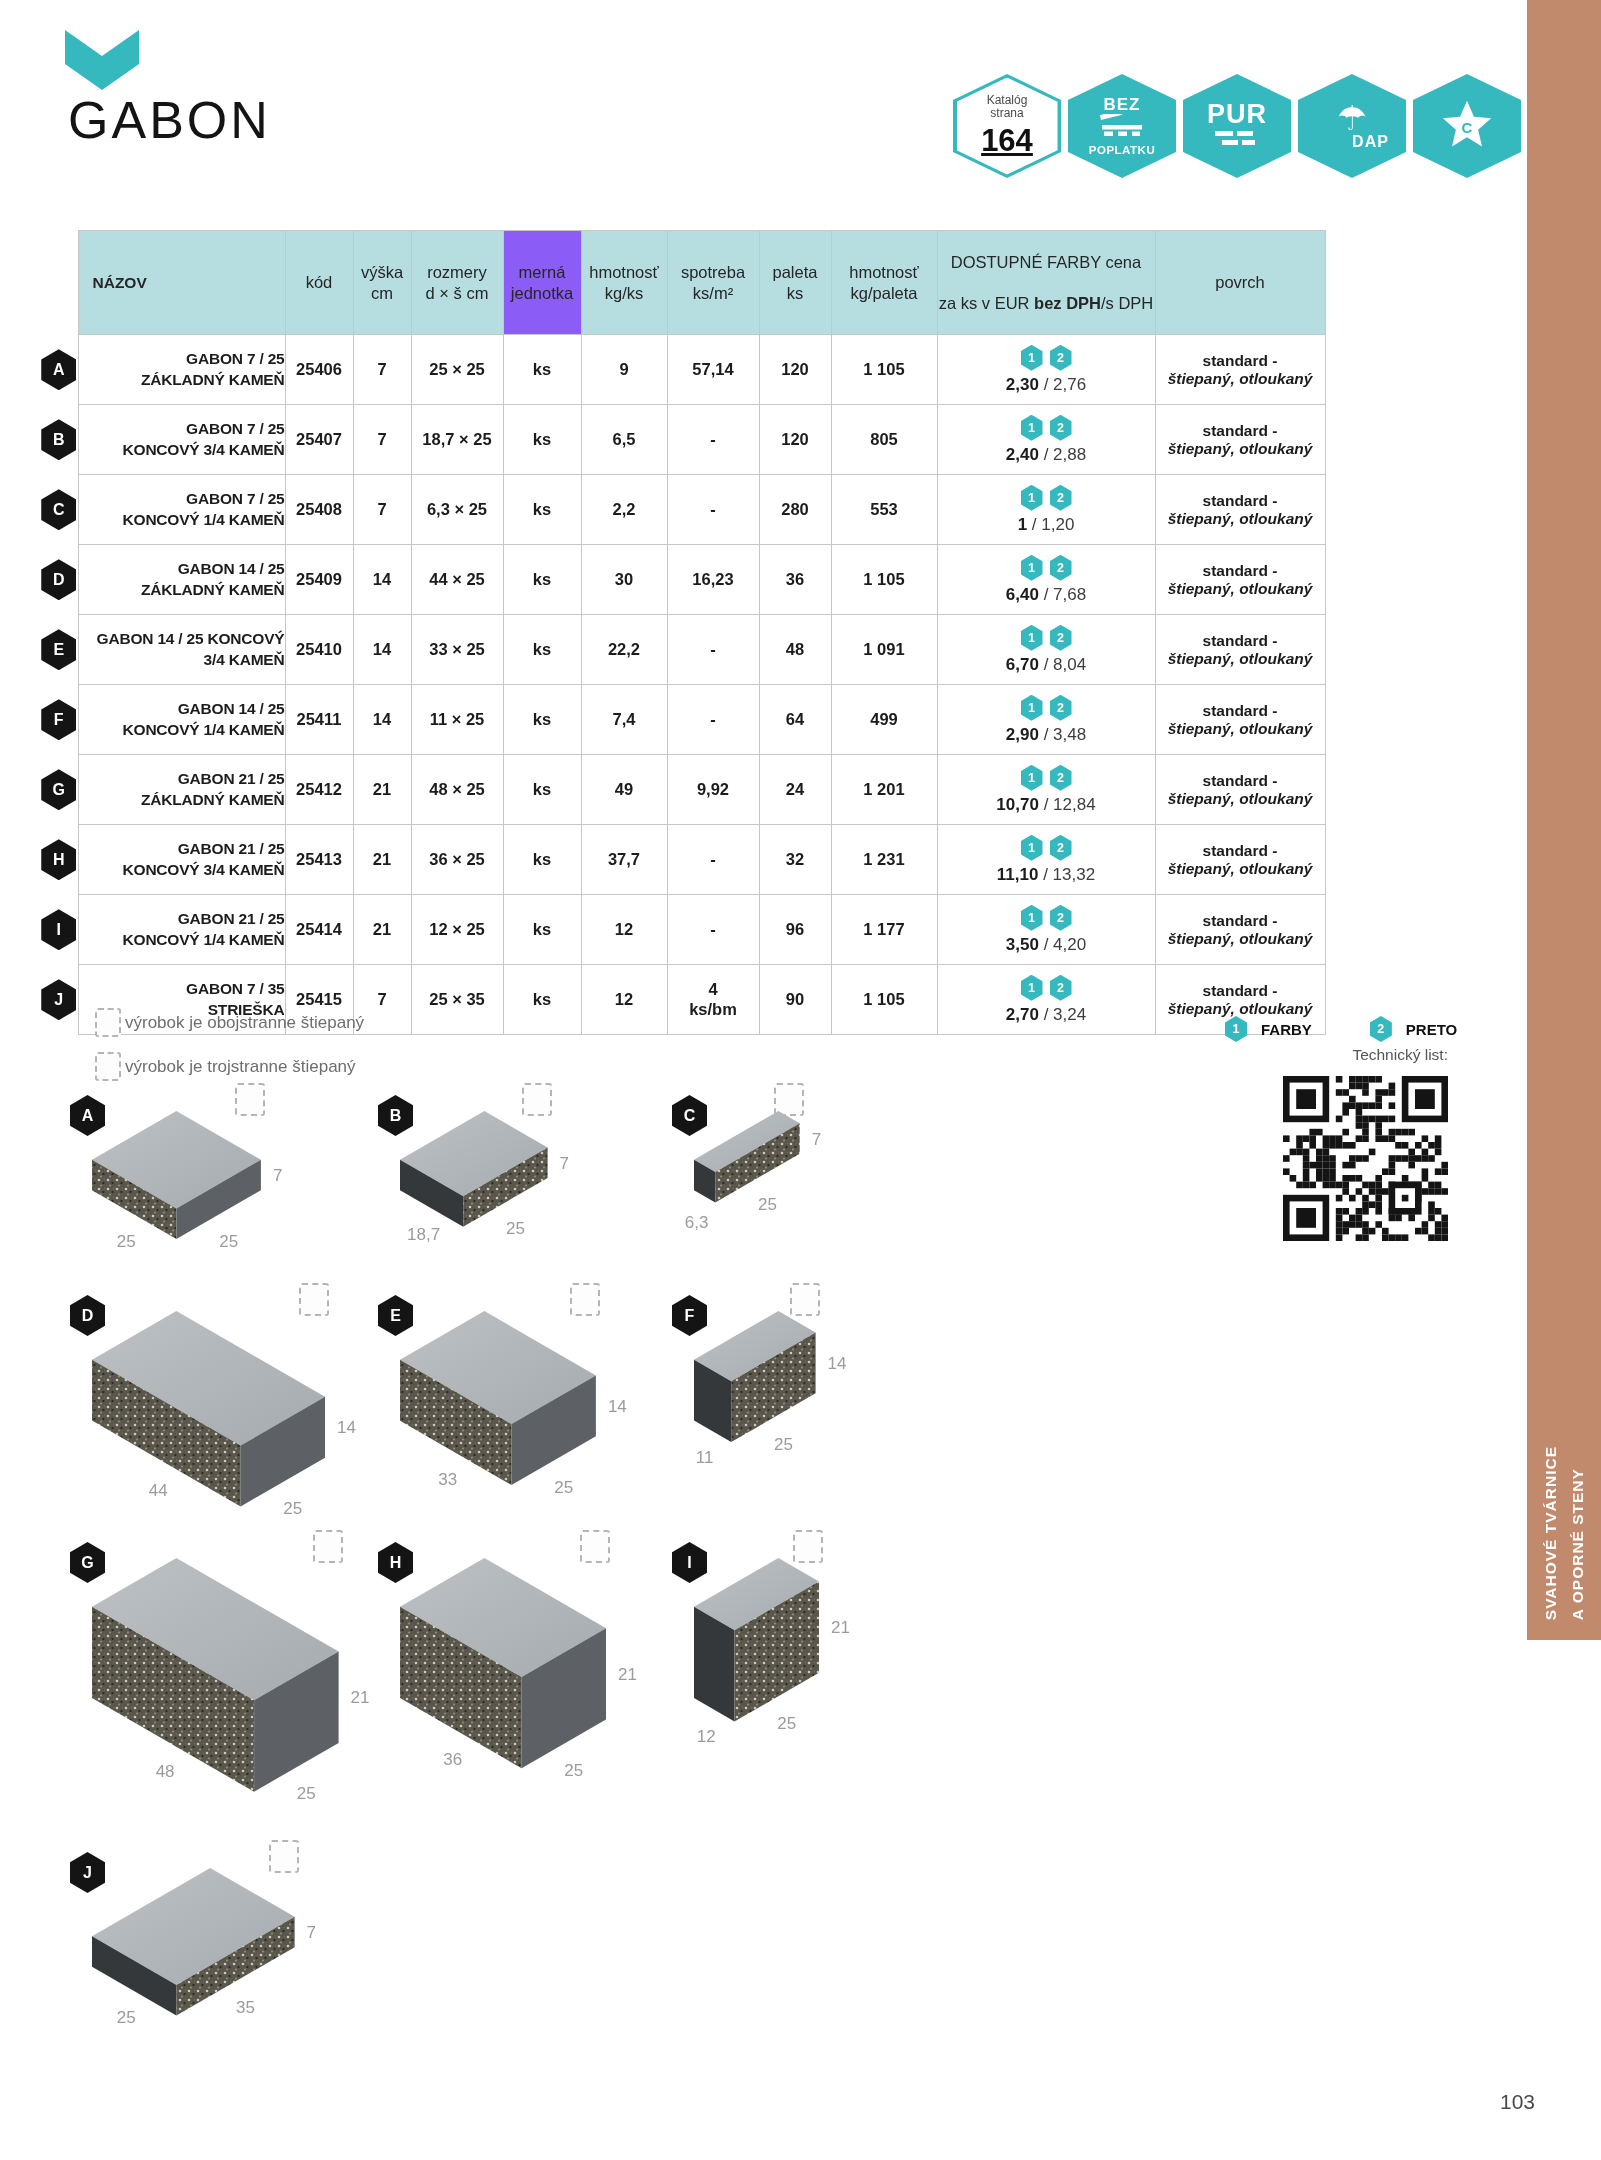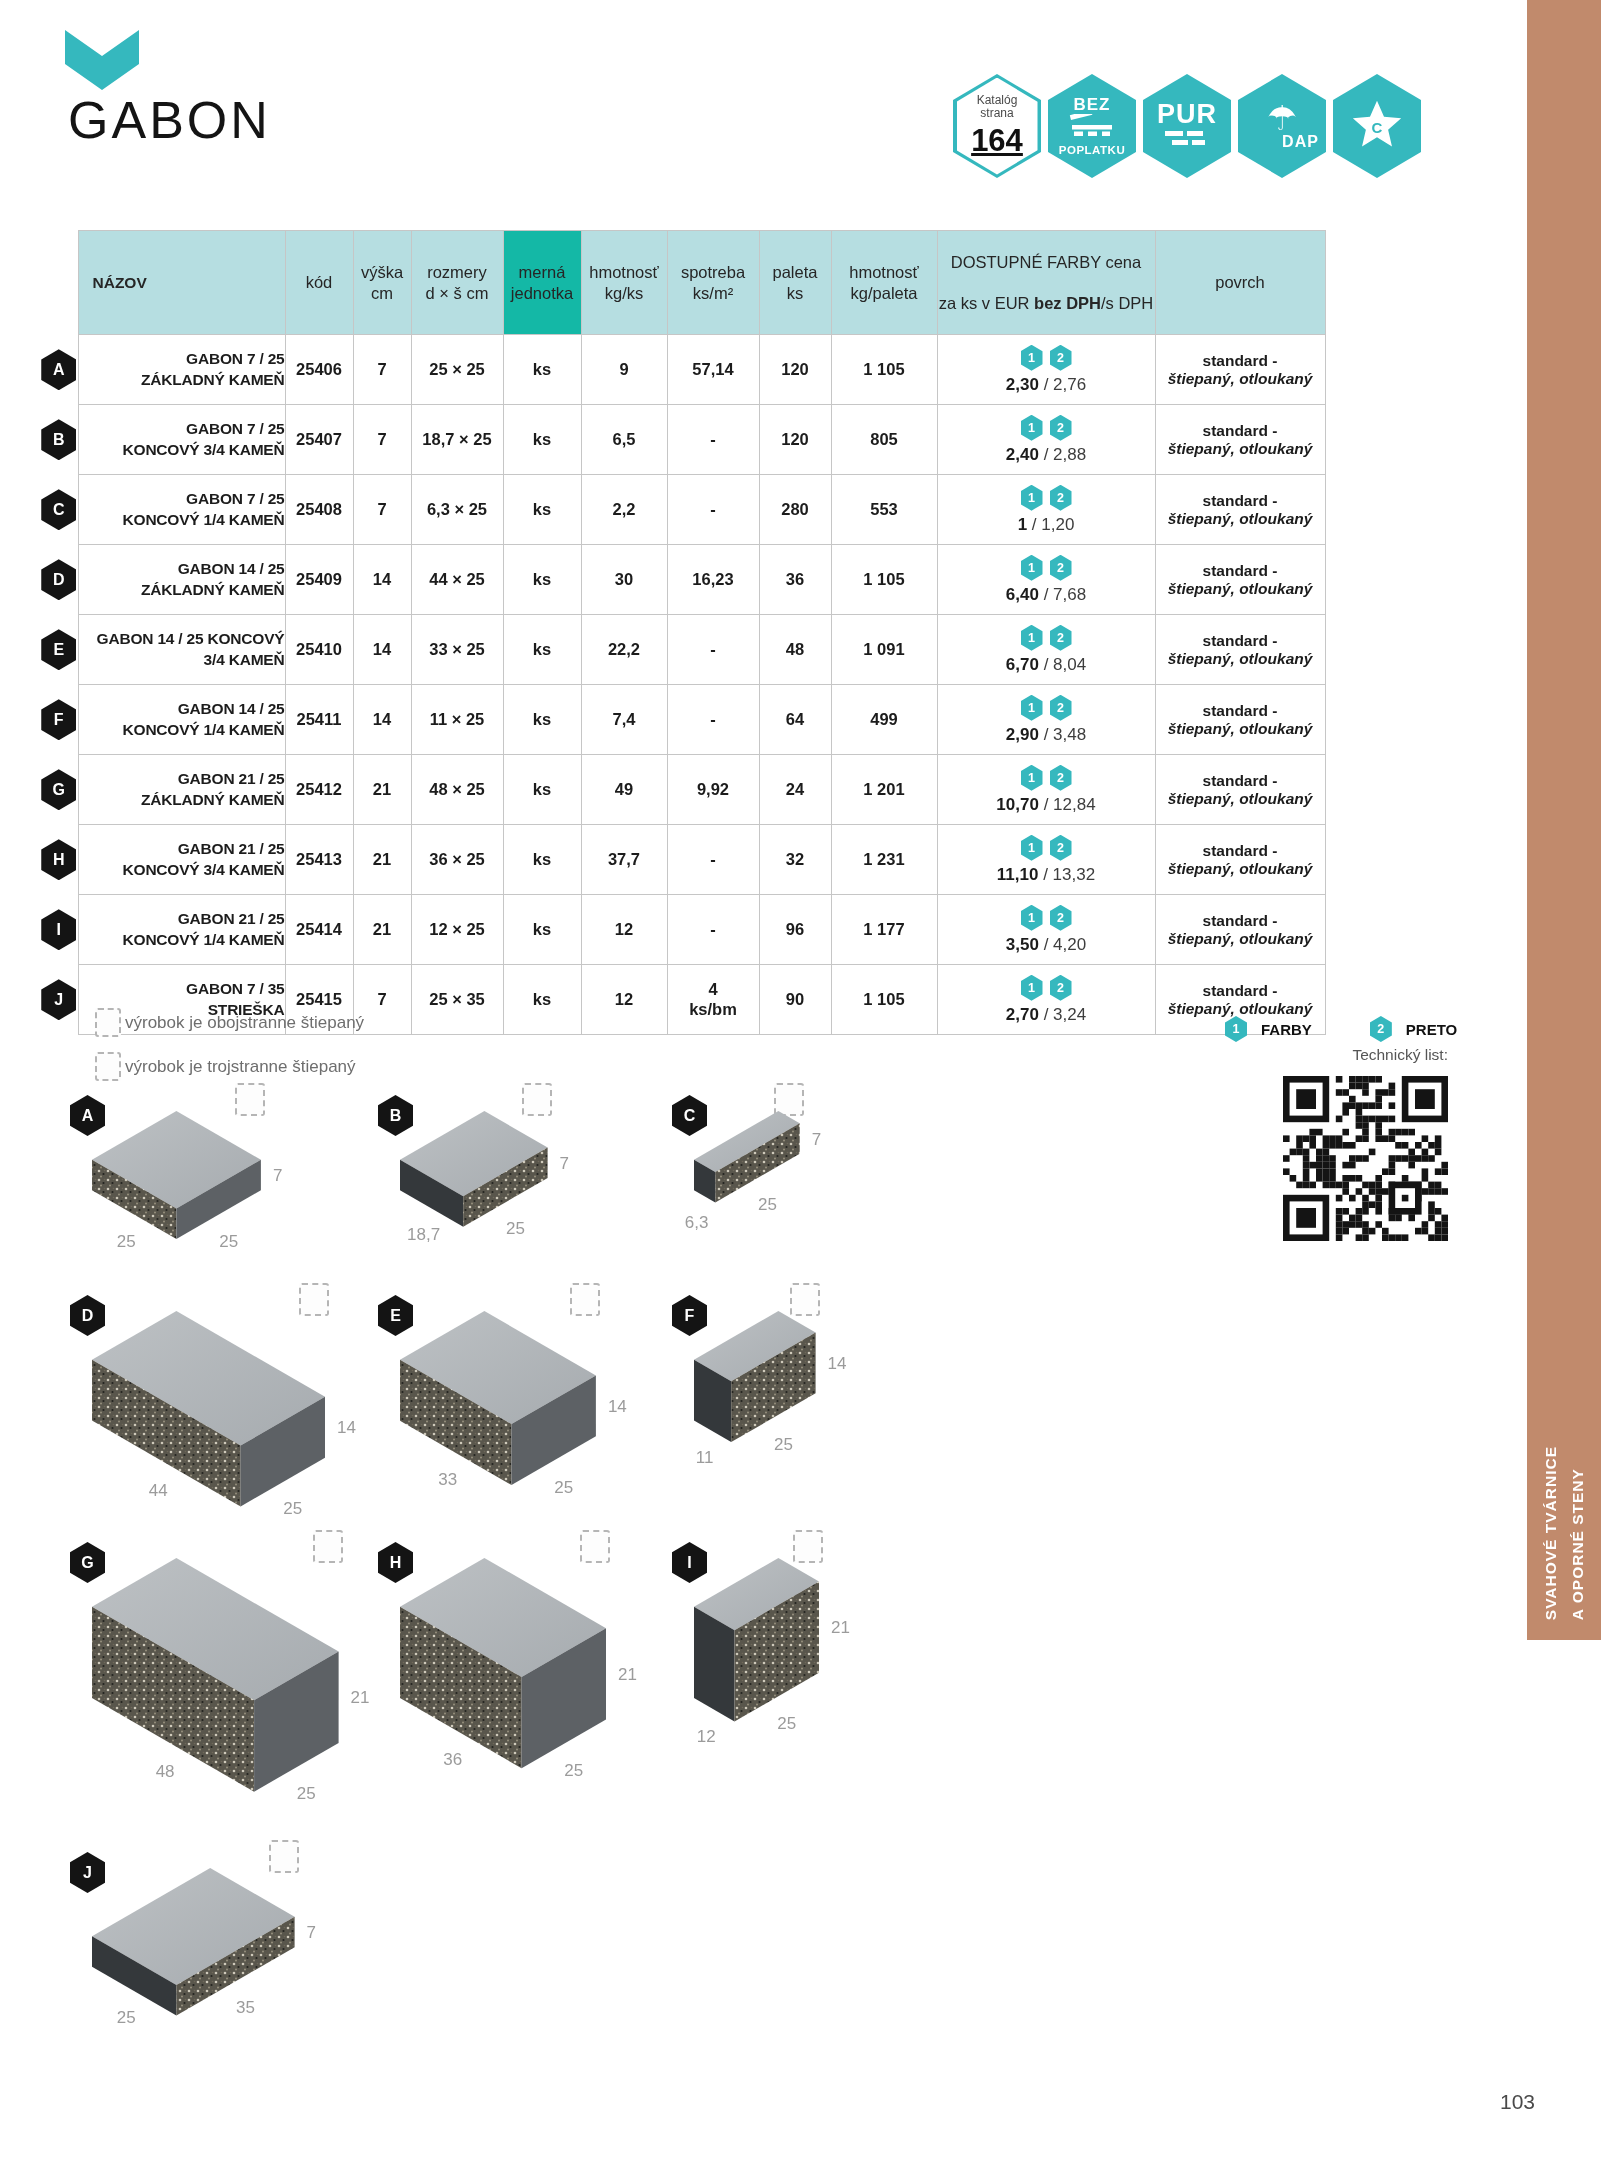--- a/index.html
+++ b/index.html
@@ -5,21 +5,21 @@
   * { margin:0; padding:0; box-sizing:border-box; }
   html,body { width:1601px; height:2160px; background:#fff;
     font-family:"Liberation Sans", sans-serif; color:#1c1c1c; }
   #page { position:relative; width:1601px; height:2160px; overflow:hidden; background:#fff; }
 
   
   #logo { position:absolute; left:65px; top:30px; }
   #title { position:absolute; left:68px; top:90px; font-size:52px; font-weight:400;
     letter-spacing:3px; color:#141414; }
   #badges { position:absolute; left:953px; top:74px; display:flex; gap:7px; }
-  .hexbig { position:relative; width:88px; height:104px; flex:0 0 auto;
+  .hexbig { position:relative; width:108px; height:104px; flex:0 0 auto;
     clip-path:polygon(50% 0,100% 25%,100% 75%,50% 100%,0 75%,0 25%);
     display:flex; flex-direction:column; align-items:center; justify-content:center; }
   .hexbig.fill { color:#fff; }
   .hex-inner { position:absolute; inset:3.5px;
     clip-path:polygon(50% 0,100% 25%,100% 75%,50% 100%,0 75%,0 25%);
     background:#fff; }
   .hexbig .content { position:relative; z-index:2; text-align:center; line-height:1.1; }
   .cat-line { font-size:12px; color:#4a4a4a; }
   .cat-num { font-size:31px; font-weight:bold; color:#111; margin-top:3px;text-decoration:underline; }
   .bez-top { font-size:17px; font-weight:bold; letter-spacing:1px; }
@@ -183,21 +183,21 @@
     </colgroup>
     <thead>
       <tr>
         <th class="bcol"></th>
         <th class="first" style="background:#b6dee1">NÁZOV</th>
         <th style="background:#b6dee1">kód</th>
         <th style="background:#b6dee1">výška
 cm</th>
         <th style="background:#b6dee1">rozmery
 d × š cm</th>
-        <th style="background:#14b8a6">merná
+        <th style="background:#8b5cf6">merná
 jednotka</th>
         <th style="background:#b6dee1">hmotnosť
 kg/ks</th>
         <th style="background:#b6dee1">spotreba
 ks/m²</th>
         <th style="background:#b6dee1">paleta
 ks</th>
         <th style="background:#b6dee1">hmotnosť
 kg/paleta</th>
         <th style="background:#b6dee1" class="farby-h">

